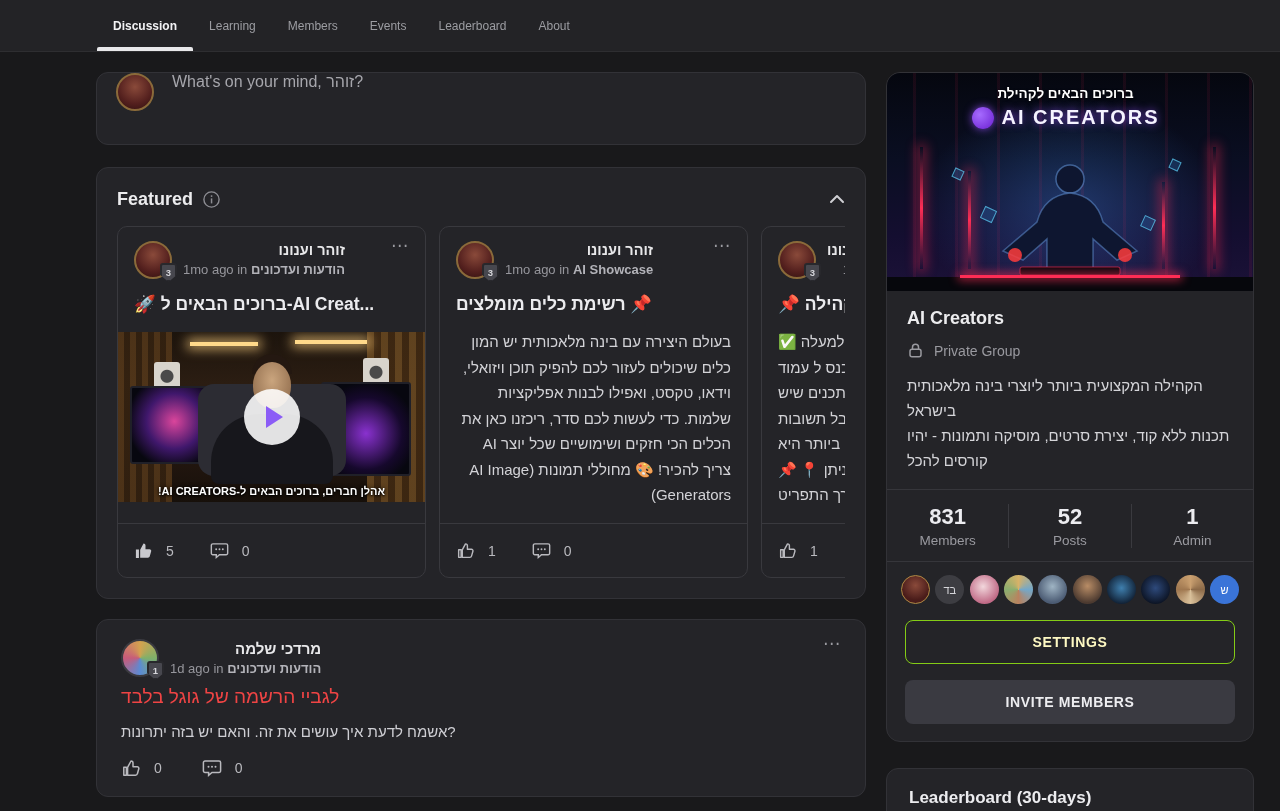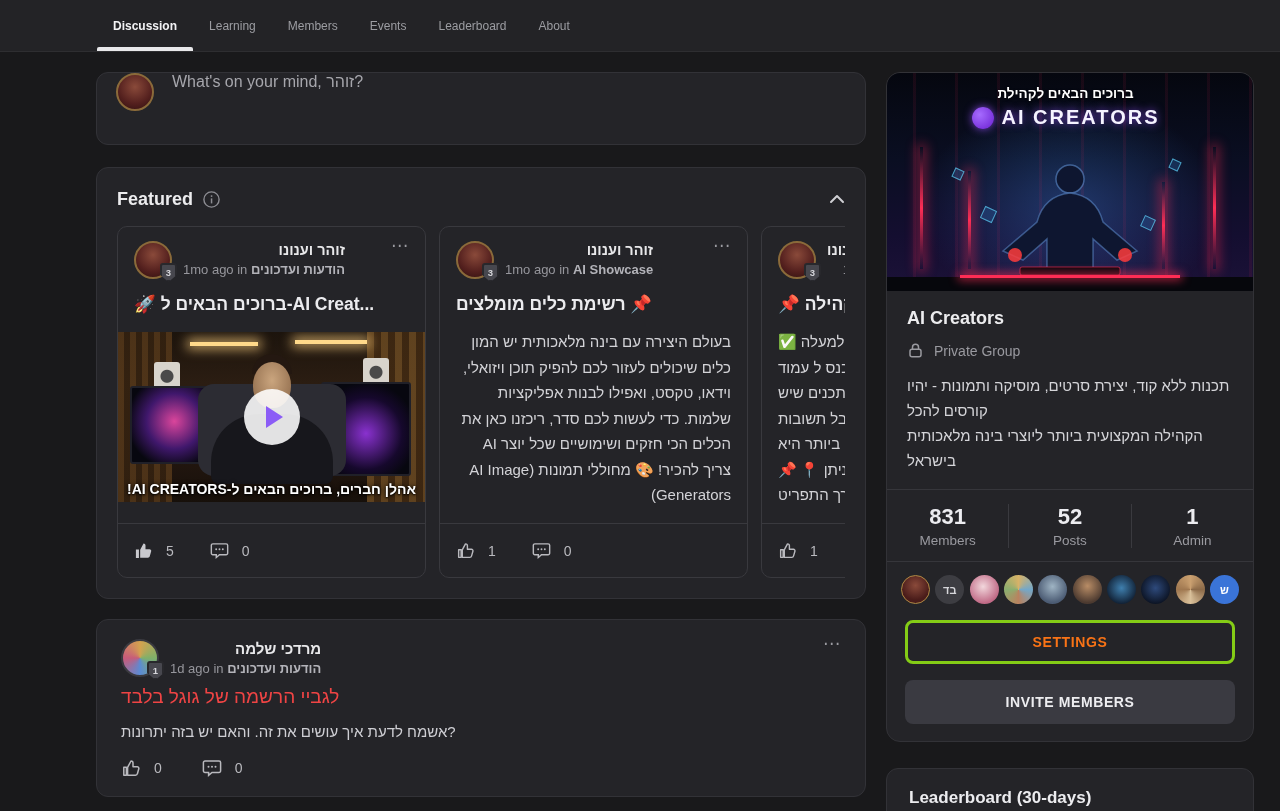--- a/index.html
+++ b/index.html
@@ -68,21 +68,21 @@
   .mon { position:absolute; border:2px solid #202028; border-radius:3px; z-index:1; background-color:#07070f; }
   .mon.l { left:12px; top:54px; width:98px; height:78px;
            background-image:radial-gradient(circle at 45% 45%, rgba(255,80,180,.85), rgba(120,40,200,.5) 42%, transparent 72%); }
   .mon.r { right:14px; top:50px; width:90px; height:94px;
            background-image:radial-gradient(circle at 50% 55%, rgba(170,60,255,.8), rgba(40,10,80,.45) 55%, transparent 78%); }
   .chairback { position:absolute; left:50%; bottom:26px; transform:translateX(-50%); width:148px; height:92px; background:#2c2c33; border-radius:16px; z-index:1; }
   .hair { position:absolute; left:50%; top:22px; transform:translateX(-50%); width:40px; height:20px; background:#241811; border-radius:20px 20px 0 0; z-index:2; }
   .head { position:absolute; left:50%; top:30px; transform:translateX(-50%); width:38px; height:46px; z-index:2;
           background:radial-gradient(ellipse at 50% 40%, #caa57e, #8a6647); border-radius:50% 50% 46% 46%; }
   .torso { position:absolute; left:50%; bottom:18px; transform:translateX(-50%); width:122px; height:70px; background:#17171c; border-radius:48px 48px 8px 8px; z-index:2; }
-  .vcap { position:absolute; bottom:5px; left:0; right:0; text-align:center; direction:rtl; font-size:14px; font-weight:600;
+  .vcap { position:absolute; bottom:5px; left:0; right:0; text-align:center; direction:rtl; font-size:11px; font-weight:600;
           color:#fff; text-shadow:0 1px 2px #000, 0 0 4px #000; z-index:3; }
   .play { position:absolute; left:50%; top:50%; transform:translate(-50%,-50%); width:56px; height:56px; border-radius:50%;
           background:rgba(255,255,255,.88); display:flex; align-items:center; justify-content:center; z-index:4; }
   .play i { width:0; height:0; border-left:17px solid #8b5cf6; border-top:11px solid transparent; border-bottom:11px solid transparent; margin-left:6px; }
 
   
   .post { margin-top:20px; padding:19px 24px 18px; }
   .post-title { margin-top:9px; font-size:19px; font-weight:400; color:#ef4444; }
   .post-body { margin-top:15px; font-size:15px; color:#cfcfd4; }
   .post-foot { margin-top:18px; display:flex; align-items:center; gap:40px; }
@@ -113,35 +113,35 @@
   .gpriv { margin-top:13px; display:flex; align-items:center; gap:10px; color:#9a9aa0; font-size:14px; }
   .gdesc { margin-top:14px; font-size:15px; line-height:25px; color:#d5d5d9; }
   .hr { height:1px; background:#36363b; margin-top:16px; }
   .stats { display:flex; padding:14px 0 13px; }
   .stat { flex:1; text-align:center; }
   .stat + .stat { border-left:1px solid #3a3a3f; }
   .stat-num { font-size:22px; font-weight:700; color:#ececf0; }
   .stat-lbl { font-size:13.5px; color:#9a9aa0; margin-top:3px; }
   .avrow { display:flex; justify-content:space-between; padding:13px 14px; }
   .sav { width:29px; height:29px; border-radius:50%; display:flex; align-items:center; justify-content:center;
-         font-size:11px; font-weight:700; color:#d6d6da; cursor:pointer; }
+         font-size:11px; font-weight:400; color:#d6d6da; cursor:pointer; }
   .sav.a1 { background:radial-gradient(circle at 50% 35%, #8a4a3a, #4a1c1a 65%); border:1.5px solid #b08a44; }
   .sav.a2 { background:#3d3d42; }
   .sav.a3 { background:radial-gradient(circle at 45% 40%, #f2d7dc, #c06a86 70%); }
   .sav.a4 { background:conic-gradient(#d7b268,#74a8c9,#b9825f,#8cae6f,#d7b268); }
   .sav.a5 { background:radial-gradient(circle at 50% 40%, #9fb4c4, #4c5c74 70%); }
   .sav.a6 { background:radial-gradient(circle at 50% 38%, #b98d66, #4c3a30 72%); }
   .sav.a7 { background:radial-gradient(circle at 50% 45%, #3f7fae, #122338 72%); }
   .sav.a8 { background:radial-gradient(circle at 50% 45%, #2e4a7c, #0d1526 72%); }
   .sav.a9 { background:conic-gradient(#caa070,#8c6a48,#d9c09a,#a07850,#caa070); }
   .sav.a10 { background:#3a74d8; color:#fff; }
   .btns { padding:3px 18px 17px; }
   .btn { height:44px; border-radius:8px; display:flex; align-items:center; justify-content:center;
          font-size:14px; font-weight:700; letter-spacing:.6px; cursor:pointer; }
-  .btn.ghost { border:3px solid #84cc16; color:#f97316; background:transparent; }
+  .btn.ghost { border:1px solid #84cc16; color:#fef9c3; background:transparent; }
   .btn.solid { margin-top:16px; background:#3a3a41; color:#ededf0; }
   .lb-card { margin-top:26px; height:120px; padding:19px 22px; }
   .lb-title { font-size:17px; font-weight:700; color:#ececef; }
 
   svg { display:block; }
 </style>
 </head>
 <body>
 
 <div class="topbar">
@@ -378,22 +378,22 @@
       <div class="gpriv">
         <span>
           <svg width="17" height="17" viewBox="0 0 17 17">
               <rect x="3" y="7.2" width="11" height="7.5" rx="2" fill="none" stroke="#9a9aa0" stroke-width="1.5"></rect>
               <path d="M5.5 7V5.2a3 3 0 0 1 6 0V7" fill="none" stroke="#9a9aa0" stroke-width="1.5"></path>
             </svg>
         </span>
         <span>Private Group</span>
       </div>
       <div class="gdesc">
+        <div>הקהילה המקצועית ביותר ליוצרי בינה מלאכותית בישראל</div>
         <div>תכנות ללא קוד, יצירת סרטים, מוסיקה ותמונות - יהיו קורסים להכל</div>
-        <div>הקהילה המקצועית ביותר ליוצרי בינה מלאכותית בישראל</div>
       </div>
     </div>
 
     <div class="hr"></div>
 
     <div class="stats">
       <div class="stat">
         <div class="stat-num">831</div>
         <div class="stat-lbl">Members</div>
       </div>

